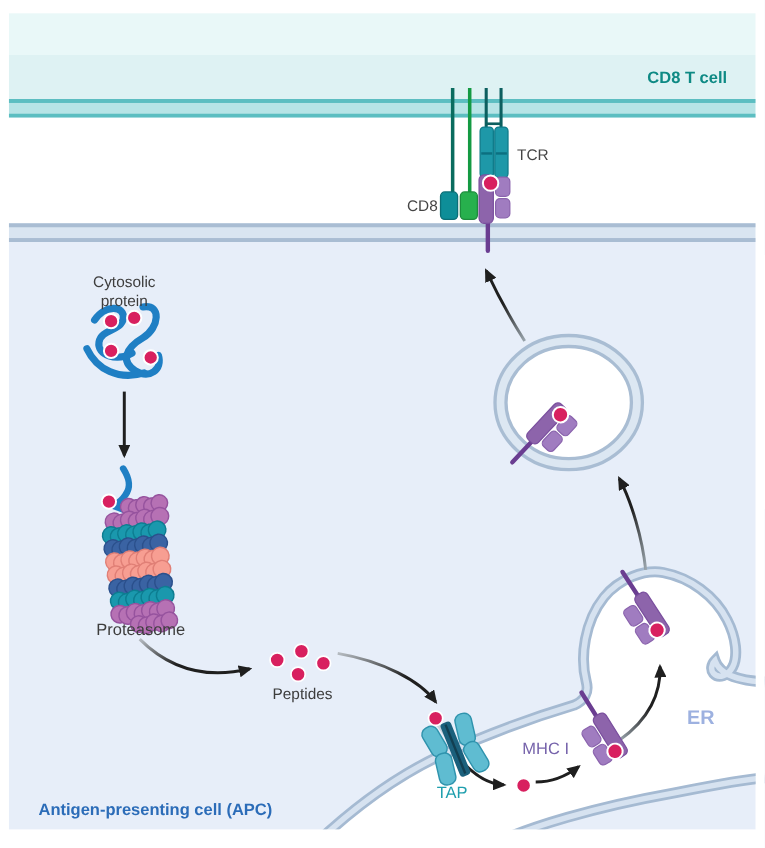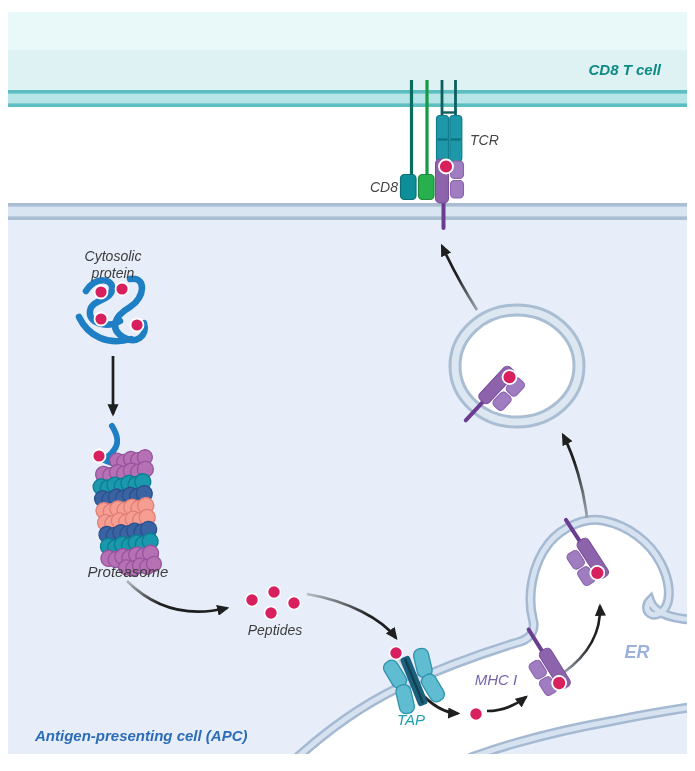--- a/index.html
+++ b/index.html
@@ -1,17 +1,17 @@
 <!DOCTYPE html>
 <html><head>
 <meta charset="utf-8">
 <style>
   html,body{margin:0;padding:0;background:#ffffff;}
   .stage{position:relative;width:695px;height:771px;background:#ffffff;overflow:hidden;
-         font-family:"Liberation Sans",sans-serif;font-style:italic;}
+         font-family:"Liberation Sans",sans-serif;}
   svg{display:block;}
   text{font-family:"Liberation Sans",sans-serif;}
   .lbl-dark{fill:#3d3d3d;font-size:14px;}
   .lbl-dark15{fill:#3d3d3d;font-size:15px;}
   .lbl-tcell{fill:#0E8A84;font-size:15px;font-weight:bold;}
   .lbl-apc{fill:#2B6CB8;font-size:15px;font-weight:bold;}
   .lbl-tap{fill:#1F9FAE;font-size:15px;}
   .lbl-mhc{fill:#7663AB;font-size:15px;}
   .lbl-er{fill:#9DB1E0;font-size:18px;font-weight:bold;}
   .lbl-rcpt{fill:#454545;font-size:14px;}

